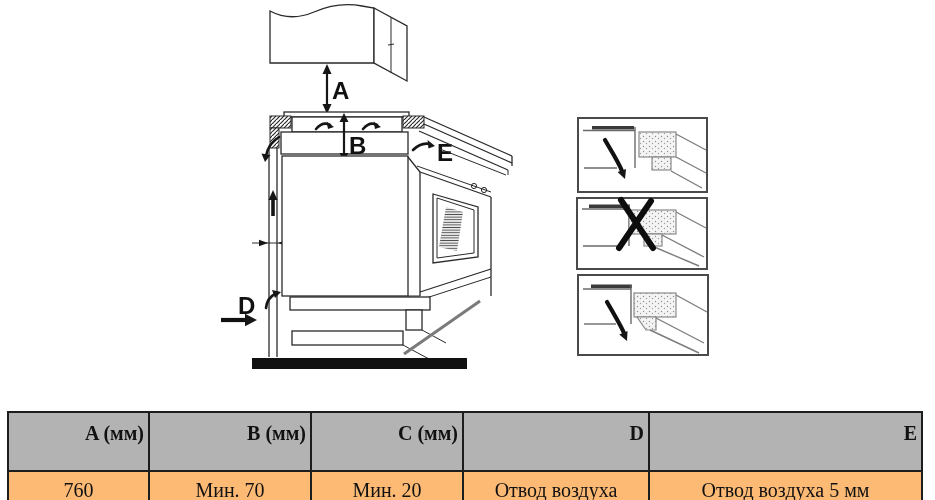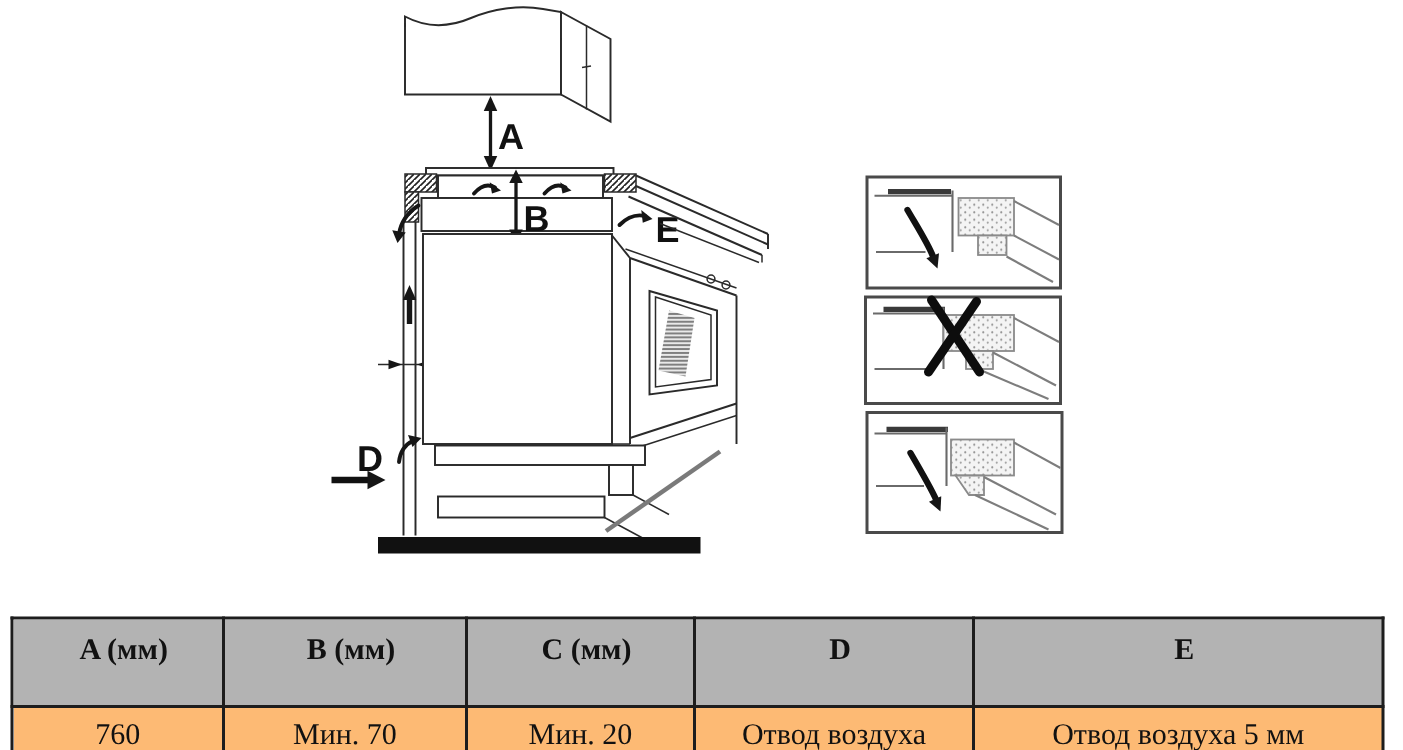--- a/index.html
+++ b/index.html
@@ -18,21 +18,21 @@
   .pwall{stroke:#6a6a6a;stroke-width:1.4;fill:none;}
   .pblock{stroke:#8a8a8a;stroke-width:1.2;}
   .curl{stroke:#161616;stroke-width:2.6;fill:none;stroke-linecap:round;}
   .bigcurl{stroke:#111;stroke-width:4.2;fill:none;stroke-linecap:round;}
   .xmark{stroke:#0d0d0d;stroke-width:6;stroke-linecap:round;}
   table.dim{position:absolute;left:7px;top:411px;width:914px;border-collapse:collapse;
             table-layout:fixed;}
   table.dim th,table.dim td{border:2px solid #1d1d1d;
             font-family:"Liberation Serif",serif;font-size:20px;color:#111;
             overflow:hidden;white-space:nowrap;}
-  table.dim th{background:#b3b3b3;text-align:center;font-weight:bold;
+  table.dim th{background:#b3b3b3;text-align:right;font-weight:bold;
             padding:8px 4px 24px 12px;height:25px;}
   table.dim td{background:#fdba74;text-align:center;padding:6px 2px;height:25px;}
 </style>
 </head>
 <body>
 
 <div class="stage">
 
   <svg width="935" height="410" viewBox="0 0 935 410">
     <defs>

